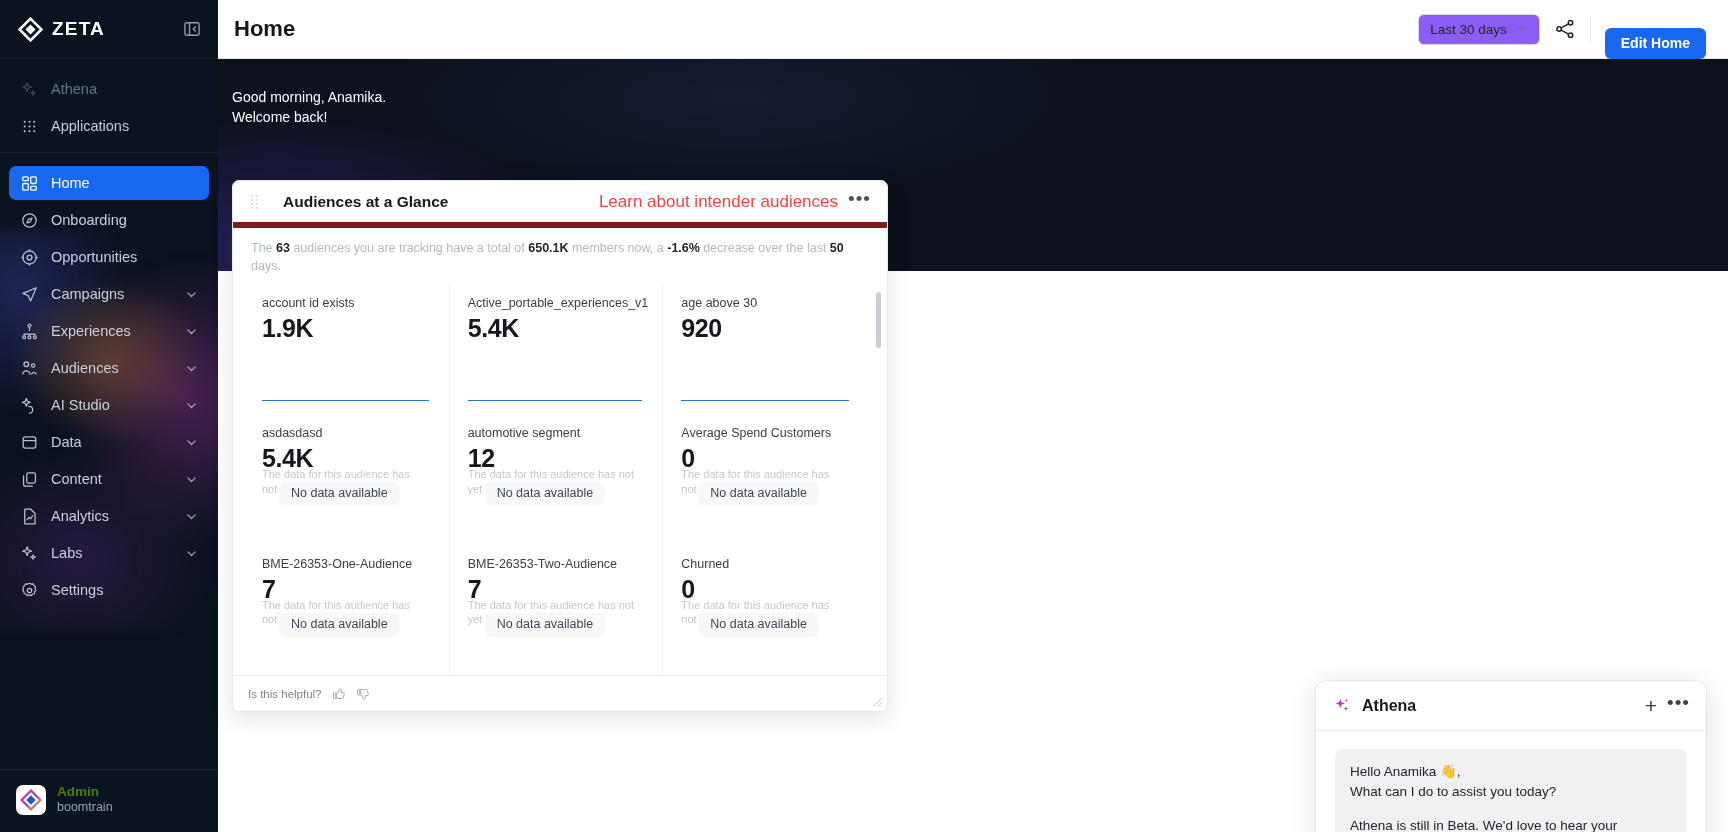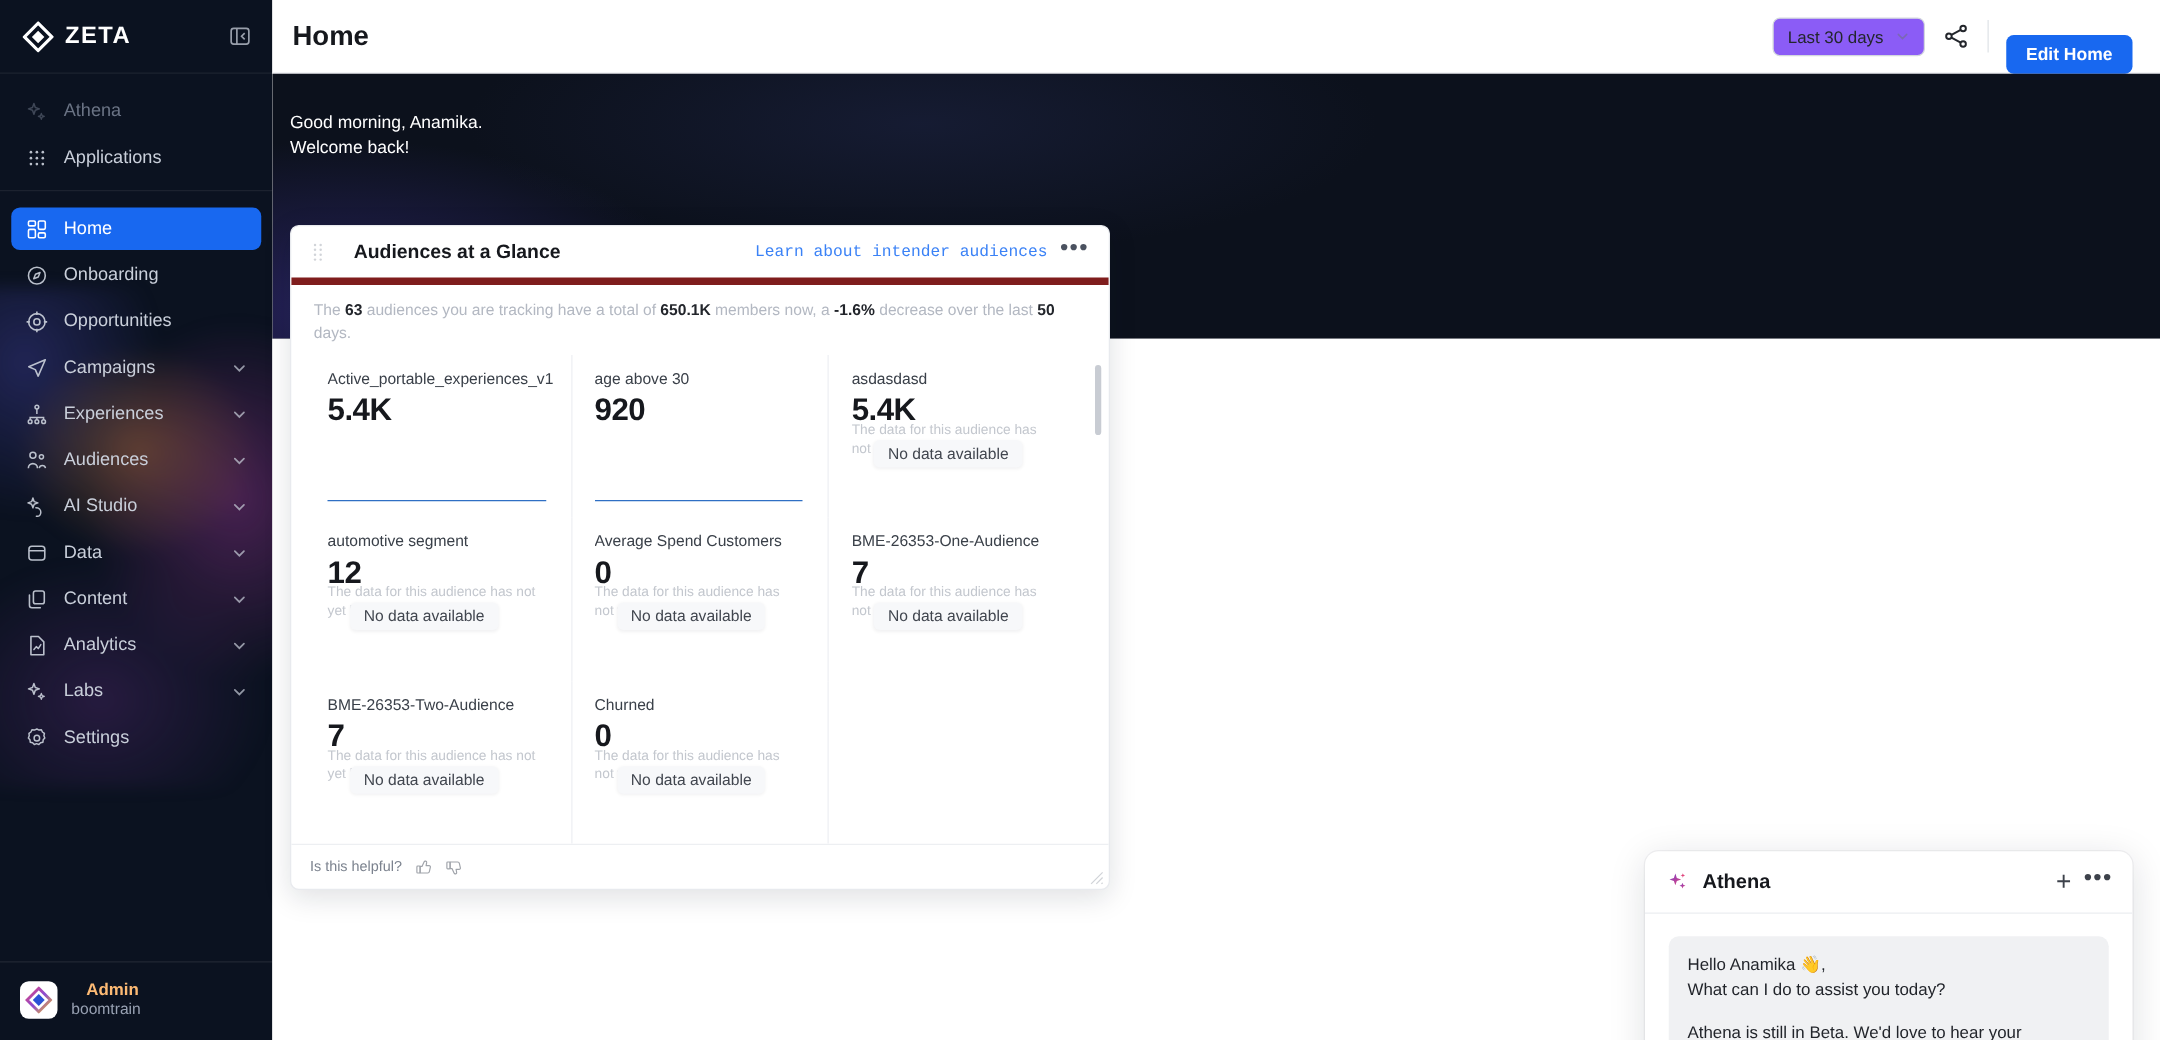--- a/index.html
+++ b/index.html
@@ -62,21 +62,21 @@
   .sb-foot {
     flex: 0 0 auto; position: relative; z-index: 2;
     border-top: 1px solid rgba(255,255,255,0.09);
     padding: 14px 16px 16px; display: flex; align-items: center; gap: 11px;
     cursor: pointer;
   }
   .avatar {
     width: 30px; height: 30px; border-radius: 7px; background: #fff;
     display: flex; align-items: center; justify-content: center; flex: 0 0 30px;
   }
-  .acct-name { color: #fdba74; font-size: 13.5px; font-weight: 700; line-height: 1.25; margin-left: 12px; }
+  .acct-name { color: #4d7c0f; font-size: 13.5px; font-weight: 700; line-height: 1.25; }
   .acct-sub { color: #98a1b2; font-size: 12.5px; line-height: 1.25; }
 
   
   .main { flex: 1 1 auto; height: 832px; position: relative; background: #fff; }
   .topbar {
     height: 59px; border-bottom: 1px solid #e6e8ec;
     display: flex; align-items: center; justify-content: space-between;
     padding: 0 22px 0 16px; background: #fff;
   }
   .page-title { font-size: 22px; font-weight: 700; color: #16181d; }
@@ -120,21 +120,21 @@
     background: #fff; border: 1px solid #e8eaee; border-radius: 7px;
     box-shadow: 0 6px 22px rgba(16,24,40,0.13);
     display: flex; flex-direction: column; overflow: hidden;
   }
   .widget-head {
     height: 47px; flex: 0 0 47px; display: flex; align-items: center;
     padding: 0 16px 0 17px; border-bottom: 6px solid #7f1d1d; gap: 10px; justify-content: space-between;
   }
   .drag-dots { width: 9px; height: 16px; opacity: .45; cursor: grab; flex: 0 0 9px; }
   .widget-title { font-size: 15.5px; font-weight: 700; color: #16181d; flex: 1 1 auto; margin-left: 14px; }
-  .widget-link { font-size: 13px; color: #3b82f6; cursor: pointer; font-family: Liberation Mono, monospace; }
+  .widget-link { font-size: 17px; color: #ef4444; cursor: pointer; }
   .kebab { font-size: 19px; color: #4b5260; letter-spacing: 1px; cursor: pointer; line-height: 1;
            padding-bottom: 6px; }
 
   .widget-summary {
     padding: 12px 18px 9px; font-size: 12.5px; color: #b3b8c2; line-height: 1.4;
   }
   .widget-summary b { color: #22252b; font-weight: 700; }
 
   .grid-wrap { flex: 1 1 auto; position: relative; overflow: hidden; padding: 0 0 0 0; }
   .grid {
@@ -459,20 +459,25 @@
           <div class="kebab">•••</div>
         </div>
 
         <div class="widget-summary">
           <span>The </span><b>63</b><span> audiences you are tracking have a total of </span><b>650.1K</b><span> members now, a </span><b>-1.6%</b><span> decrease over the last </span><b>50</b><span> days.</span>
         </div>
 
         <div class="grid-wrap">
           <div class="grid">
 
+            <div class="cell">
+              <div class="cell-name">account id exists</div>
+              <div class="cell-value">1.9K</div>
+              <div class="spark"></div>
+            </div>
 
             <div class="cell">
               <div class="cell-name">Active_portable_experiences_v1</div>
               <div class="cell-value">5.4K</div>
               <div class="spark"></div>
             </div>
 
             <div class="cell">
               <div class="cell-name">age above 30</div>
               <div class="cell-value">920</div>

